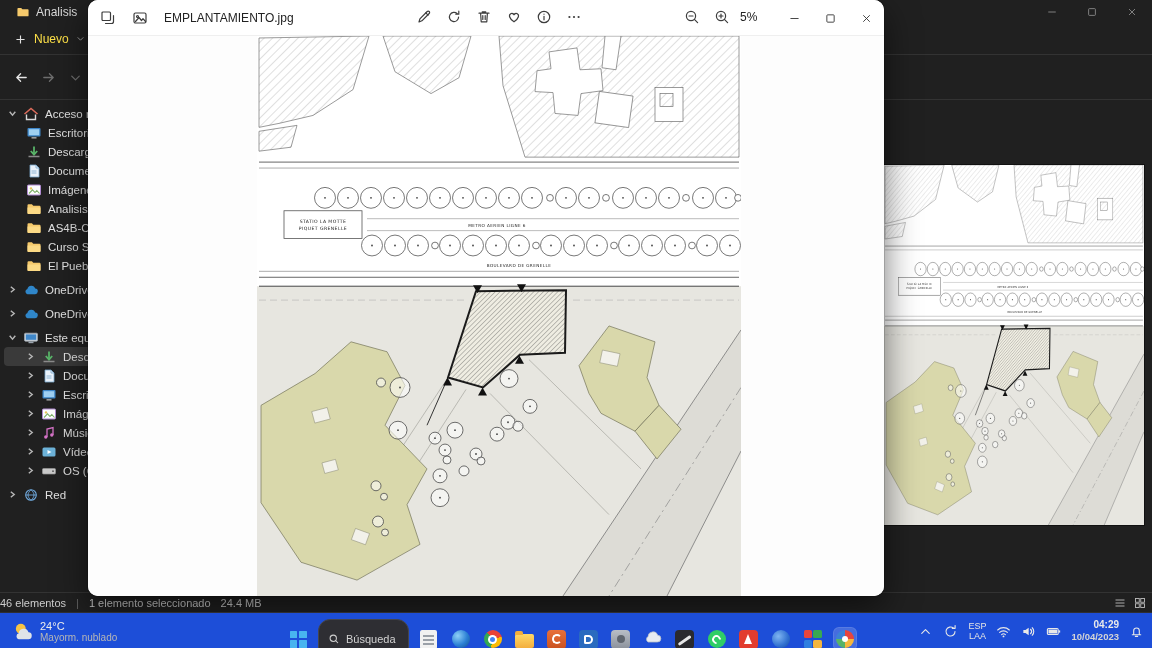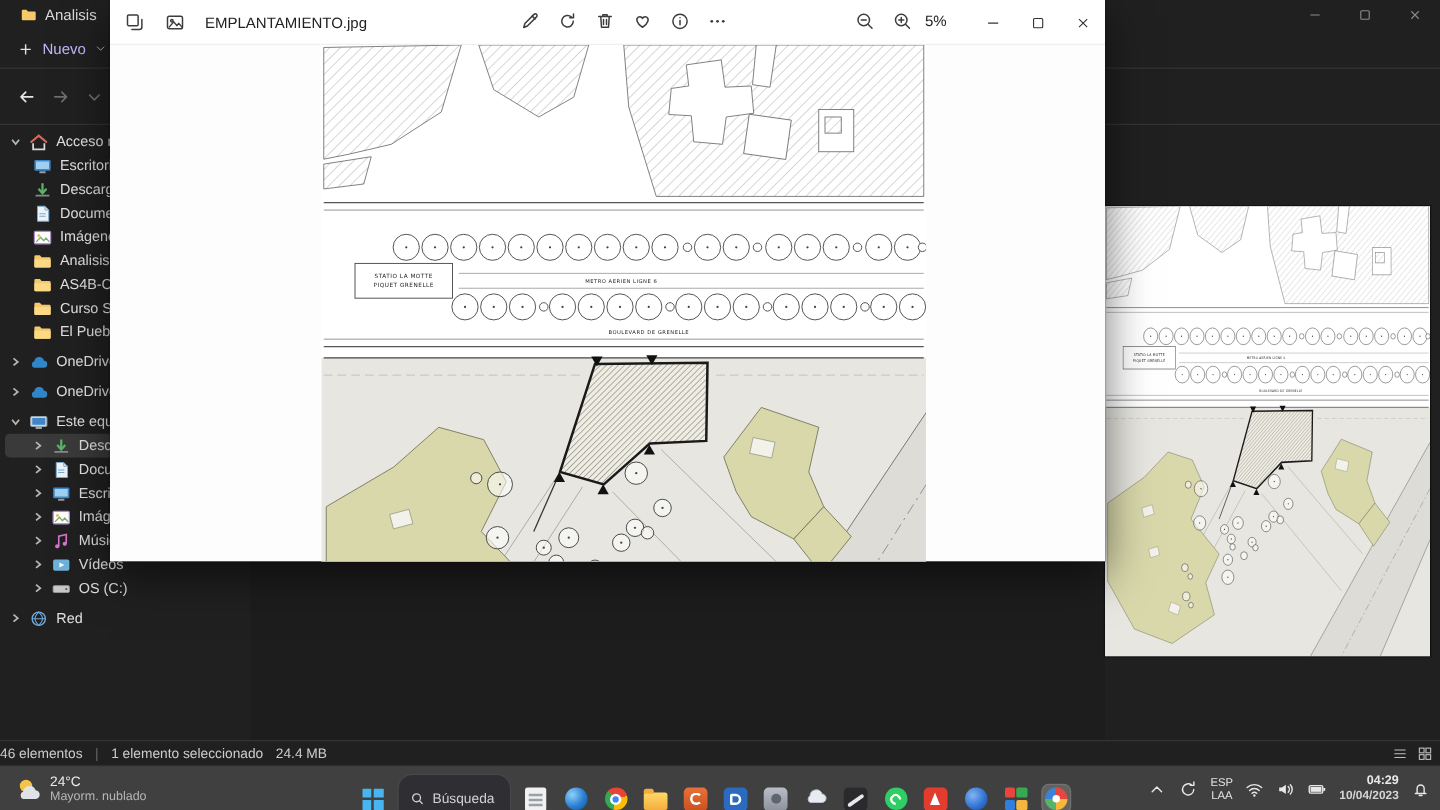--- a/index.html
+++ b/index.html
@@ -8,21 +8,21 @@
           font-family:"Liberation Sans",sans-serif;}
 
   
   .explorer{position:absolute;left:0;top:0;width:1152px;height:612px;background:#202020;color:#e4e4e4;}
   .ex-titlebar{height:24px;display:flex;align-items:center;padding-left:16px;position:relative;}
   .ex-tab{display:flex;align-items:center;gap:6px;font-size:12px;color:#d8d8d8;}
   .ex-wincontrols{position:absolute;right:0;top:0;height:24px;display:flex;}
   .ex-wc{width:40px;height:24px;display:flex;align-items:center;justify-content:center;color:#8a8a8a;}
   .ex-wc svg{width:12px;height:12px;stroke:#8a8a8a;fill:none;stroke-width:1.2;}
   .ex-commandbar{height:31px;display:flex;align-items:center;padding-left:14px;border-bottom:1px solid #333;}
-  .nuevo-btn{display:flex;align-items:center;gap:7px;font-size:12px;color:#c4b5fd;background:none;border:none;padding:0;}
+  .nuevo-btn{display:flex;align-items:center;gap:7px;font-size:12px;color:#fde047;background:none;border:none;padding:0;}
   .nuevo-btn svg{width:13px;height:13px;stroke:#e2e2e2;fill:none;stroke-width:1.4;}
   .chev-mini svg{width:9px;height:9px;stroke:#bbb;fill:none;stroke-width:1.4;}
   .ex-navrow{height:45px;display:flex;align-items:center;padding:0 8px;border-bottom:1px solid #333;position:relative;}
   .nav-btn{width:27px;height:27px;display:flex;align-items:center;justify-content:center;border-radius:4px;}
   .nav-btn svg{width:15px;height:15px;fill:none;stroke:#e6e6e6;stroke-width:1.4;stroke-linecap:round;stroke-linejoin:round;}
   .nav-btn.dim svg{stroke:#6e6e6e;}
   .ex-search{position:absolute;right:6px;top:7px;width:258px;height:30px;}
   .ex-search input{width:100%;height:100%;background:#2c2c2c;border:1px solid #404040;border-radius:4px;
       color:#cfcfcf;font-size:12px;padding-left:30px;outline:none;font-family:inherit;}
   .ex-search input::placeholder{color:#9a9a9a;}
@@ -44,39 +44,39 @@
   .preview-img{position:absolute;left:0;top:65px;width:260px;height:360px;background:#fff;box-shadow:0 0 0 1px #111;}
   .preview-img svg{width:100%;height:100%;display:block;}
   .ex-status{position:absolute;bottom:0;left:0;right:0;height:20px;border-top:1px solid #333;display:flex;
       align-items:center;gap:10px;padding-left:0;font-size:11px;color:#cdcdcd;background:#202020;}
   .st-div{color:#666;}
   .st-icons{position:absolute;right:4px;top:2px;display:flex;gap:4px;}
   .st-ic{width:16px;height:16px;display:flex;align-items:center;justify-content:center;border-radius:3px;}
   .st-ic svg{width:12px;height:12px;fill:none;stroke:#bdbdbd;stroke-width:1.2;}
 
   
-  .photos{position:absolute;left:88px;top:0;width:796px;height:449px;background:#fff;border-radius:0;
+  .photos{position:absolute;left:88px;top:0;width:796px;height:596px;background:#fff;border-radius:10px;
       overflow:hidden;box-shadow:0 12px 34px rgba(0,0,0,.55),0 0 0 1px rgba(0,0,0,.15);}
   .ph-titlebar{height:36px;position:relative;background:#fff;border-bottom:1px solid #efefef;}
   .ph-left{position:absolute;left:8px;top:6px;display:flex;gap:8px;}
   .ph-btn{width:24px;height:24px;display:flex;align-items:center;justify-content:center;border-radius:4px;}
   .ph-btn svg{width:16px;height:16px;fill:none;stroke:#3d3d3d;stroke-width:1.2;stroke-linecap:round;stroke-linejoin:round;}
   .ph-title{position:absolute;left:76px;top:0;height:36px;display:flex;align-items:center;font-size:12px;color:#222;}
   .ph-tools{position:absolute;left:324px;top:5px;display:flex;gap:6px;}
   .ph-zoom{position:absolute;left:592px;top:5px;display:flex;align-items:center;gap:6px;}
   .ph-zoomlabel{font-size:12px;color:#222;}
   .ph-wincontrols{position:absolute;right:0;top:0;height:36px;display:flex;}
   .ph-wc{width:36px;height:36px;display:flex;align-items:center;justify-content:center;}
   .ph-wc svg{width:13px;height:13px;fill:none;stroke:#333;stroke-width:1.1;}
   .ph-canvas{position:absolute;left:0;right:0;top:36px;bottom:0;background:#fdfdfd;}
   .main-img{position:absolute;left:169px;top:0;width:484px;height:560px;background:#fff;}
   .main-img svg{width:100%;height:100%;display:block;}
 
   
-  .taskbar{position:absolute;left:0;top:612px;width:1152px;height:36px;background:#404040;
+  .taskbar{position:absolute;left:0;top:612px;width:1152px;height:36px;background:#1d4ed8;
       border-top:1px solid #2e2e33;}
   .tb-weather{position:absolute;left:6px;top:3px;height:30px;display:flex;align-items:center;gap:6px;
       padding:0 6px;border-radius:4px;}
   .tb-weather svg{width:22px;height:20px;}
   .wx-temp{font-size:11px;color:#ececec;line-height:12px;}
   .wx-desc{font-size:10px;color:#b6b6b6;line-height:11px;}
   .tb-center{position:absolute;left:286px;top:6px;display:flex;align-items:center;gap:8px;}
   .tb-app{width:24px;height:24px;border-radius:6px;display:flex;align-items:center;justify-content:center;position:relative;}
   .tb-app.active{background:rgba(255,255,255,.18);box-shadow:inset 0 0 0 1px rgba(255,255,255,.10);}
   .ic-win{width:17px;height:17px;display:grid;grid-template:1fr 1fr / 1fr 1fr;gap:1.6px;}

